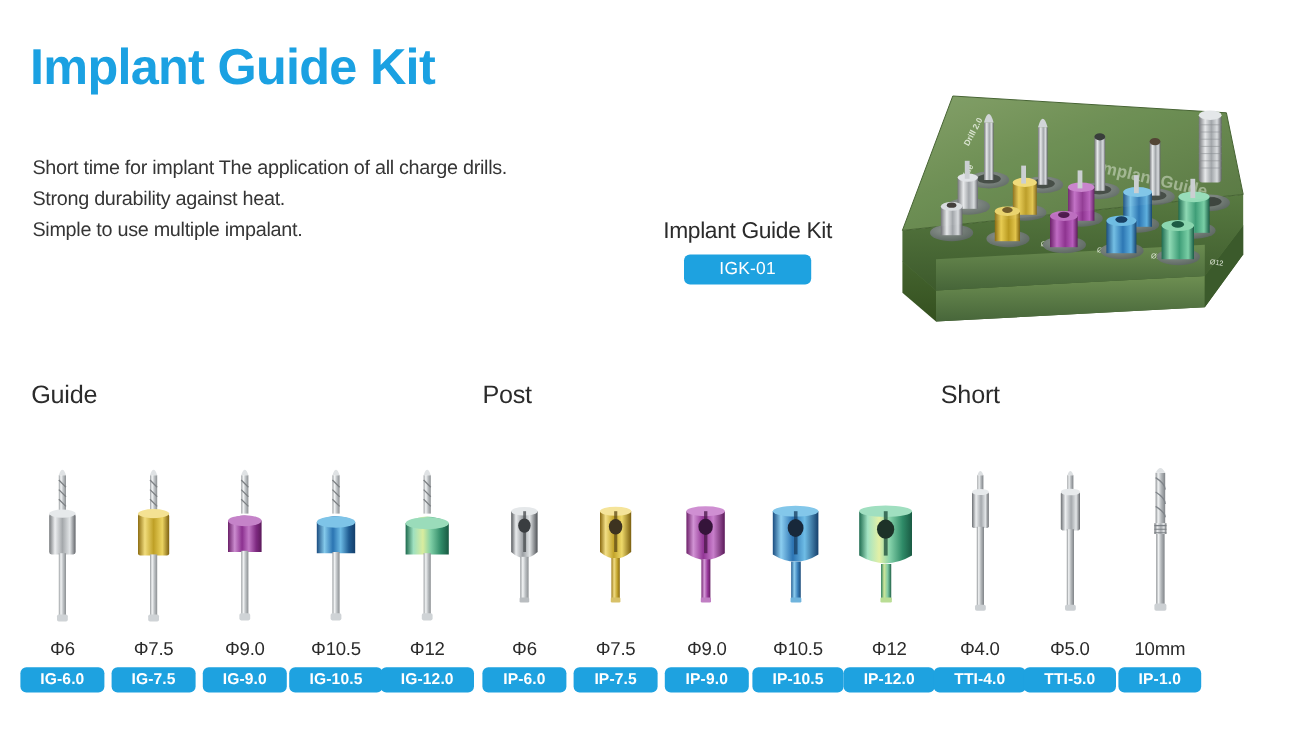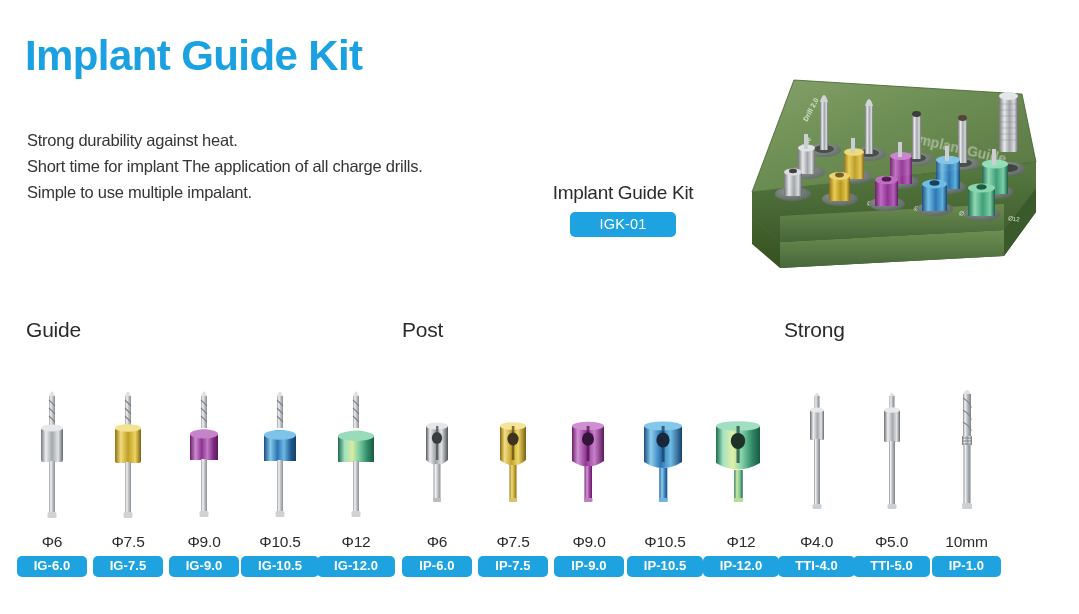--- a/index.html
+++ b/index.html
@@ -138,22 +138,22 @@
   .w-drill { width: 75px; }
 </style>
 </head>
 <body>
 
 <div class="page">
 
   <h1 class="hero-title">Implant Guide Kit</h1>
 
   <div class="hero-desc">
+    <div>Short time for implant The application of all charge drills.</div>
     <div>Strong durability against heat.</div>
-    <div>Short time for implant The application of all charge drills.</div>
     <div>Simple to use multiple impalant.</div>
   </div>
 
   <div class="kit-caption">
     <div class="kit-caption-title">Implant Guide Kit</div>
     <div class="kit-caption-badge">IGK-01</div>
   </div>
 
   <div class="kit-photo">
     <svg viewBox="0 0 316 244" xmlns="http://www.w3.org/2000/svg">
@@ -326,21 +326,21 @@
         <ellipse cx="245.5" cy="146" rx="13.5" ry="4.6" fill="#8bd6af"></ellipse>
         <ellipse cx="245.5" cy="145" rx="5.2" ry="2.8" fill="#1d5c44"></ellipse>
       </g>
 
       <path d="M16 150 L58 38 L286 52 L300 120 Z" fill="#ffffff" opacity="0.05"></path>
     </svg>
   </div>
 
   <div class="section-head sh-guide">Guide</div>
   <div class="section-head sh-post">Post</div>
-  <div class="section-head sh-drill">Strong</div>
+  <div class="section-head sh-drill">Short</div>
 
   <div class="group g-guide">
 
     <div class="item w-guide">
       <div class="item-art">
         <svg width="44" height="140" viewBox="0 0 44 140">
           <defs>
             <linearGradient id="igSilver" x1="0" y1="0" x2="1" y2="0">
               <stop offset="0" stop-color="#75787b"></stop>
                 <stop offset="0.22" stop-color="#eceef0"></stop>

